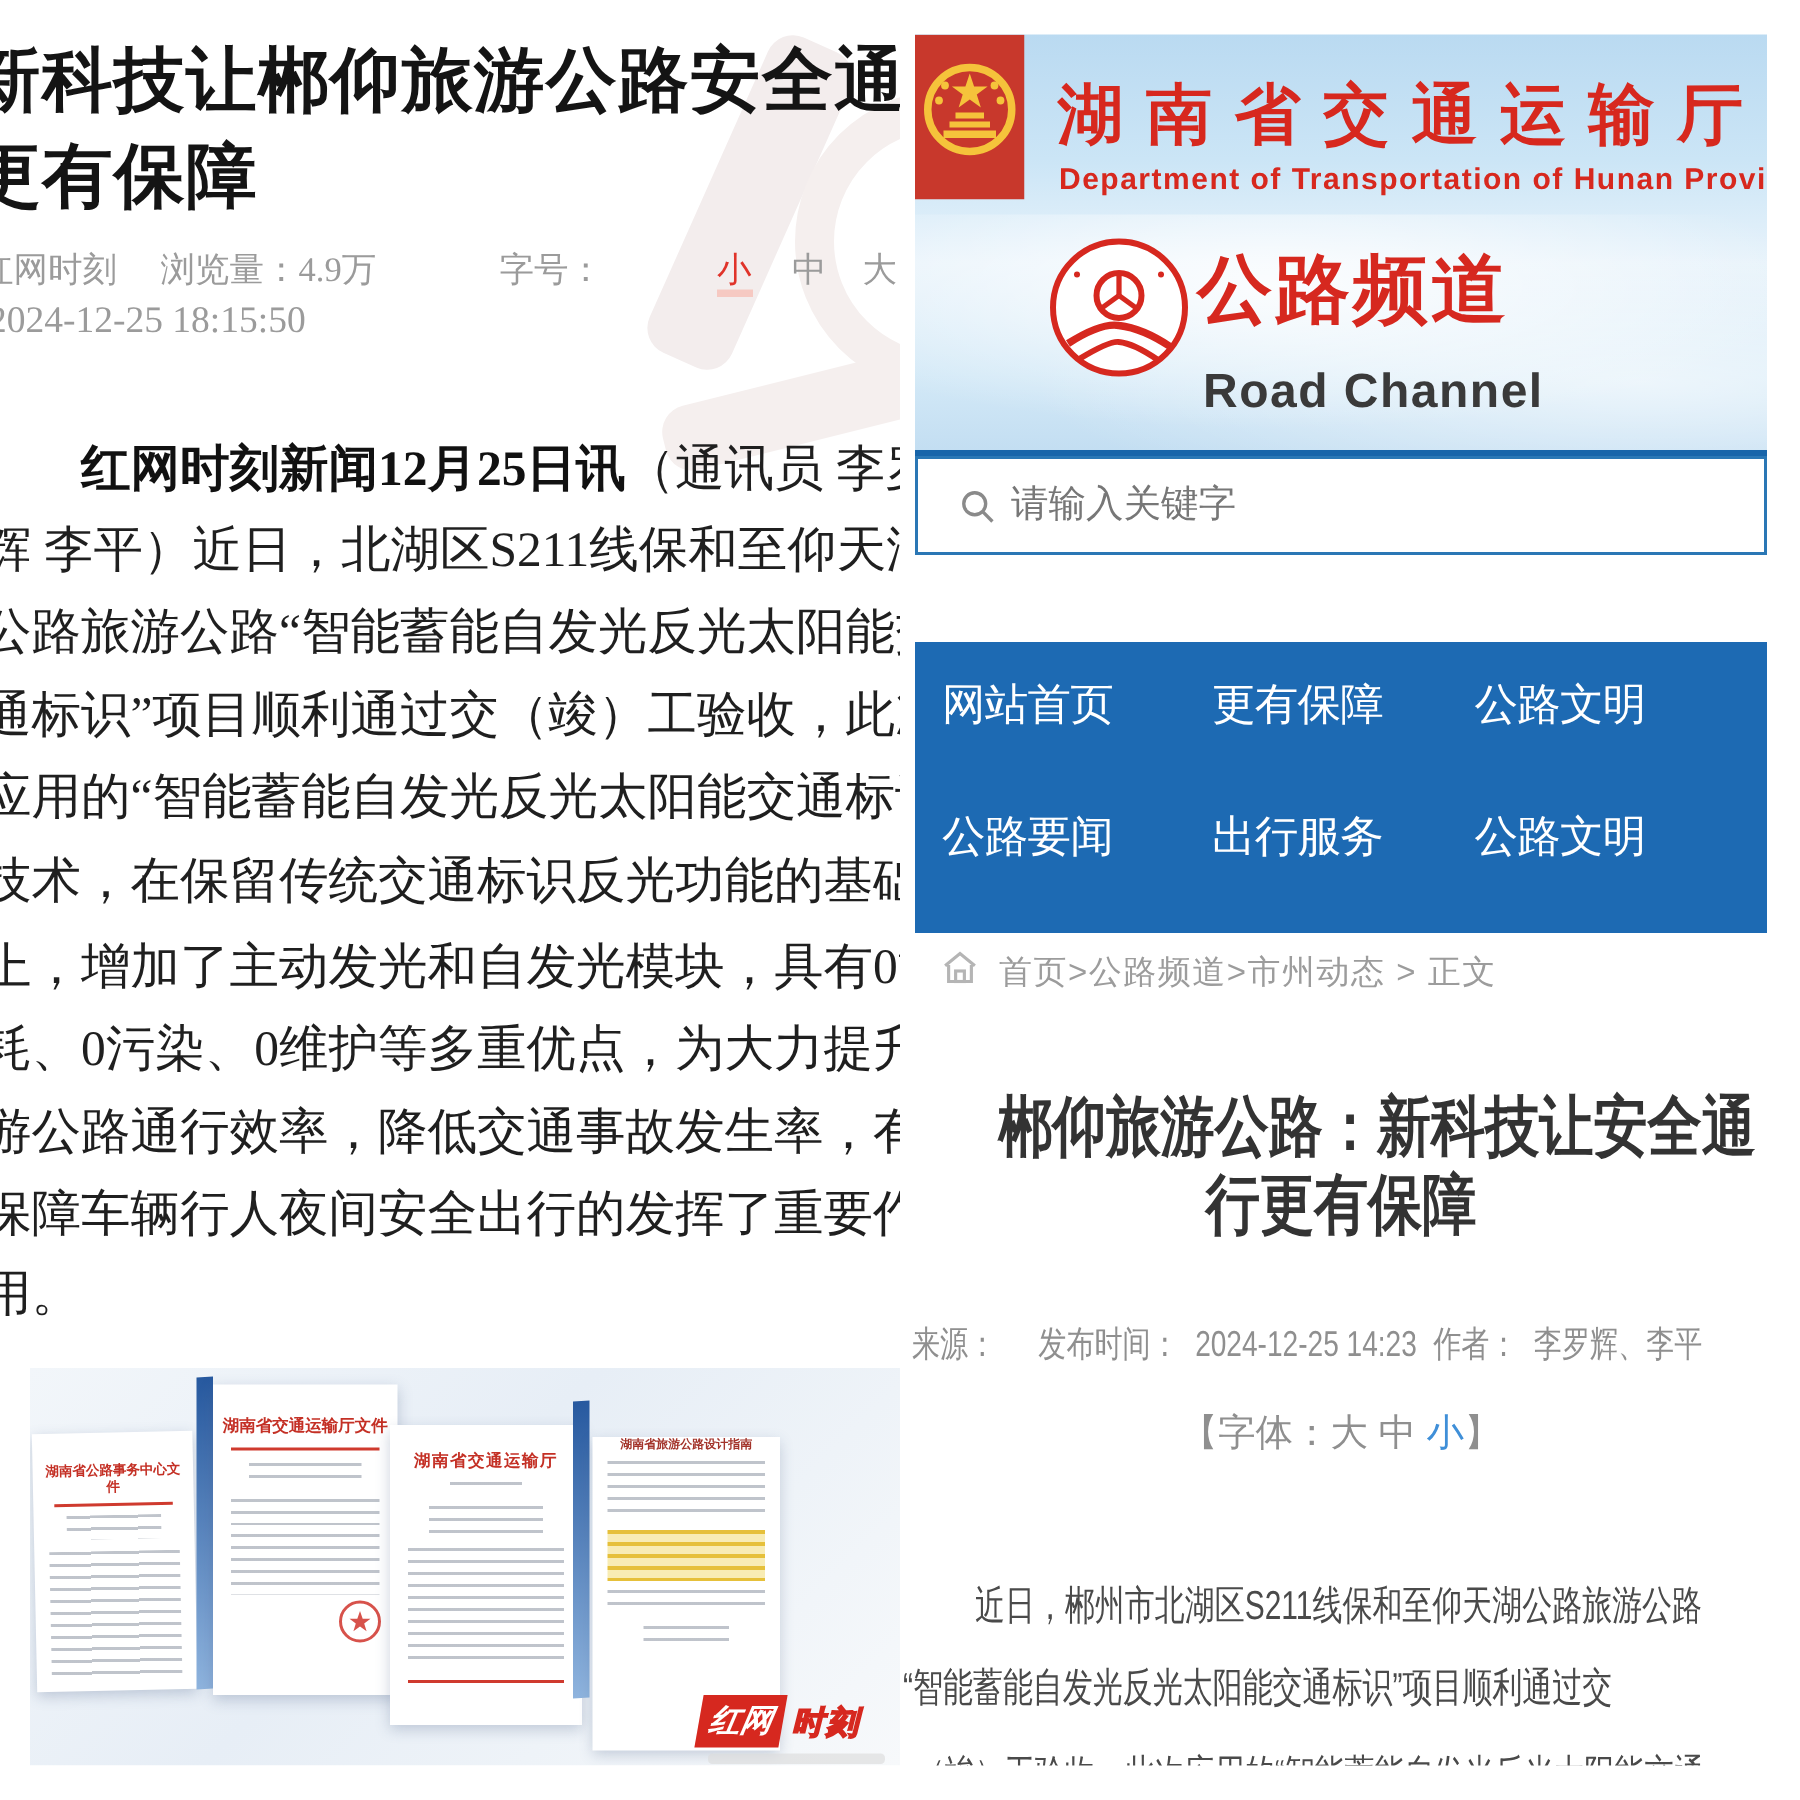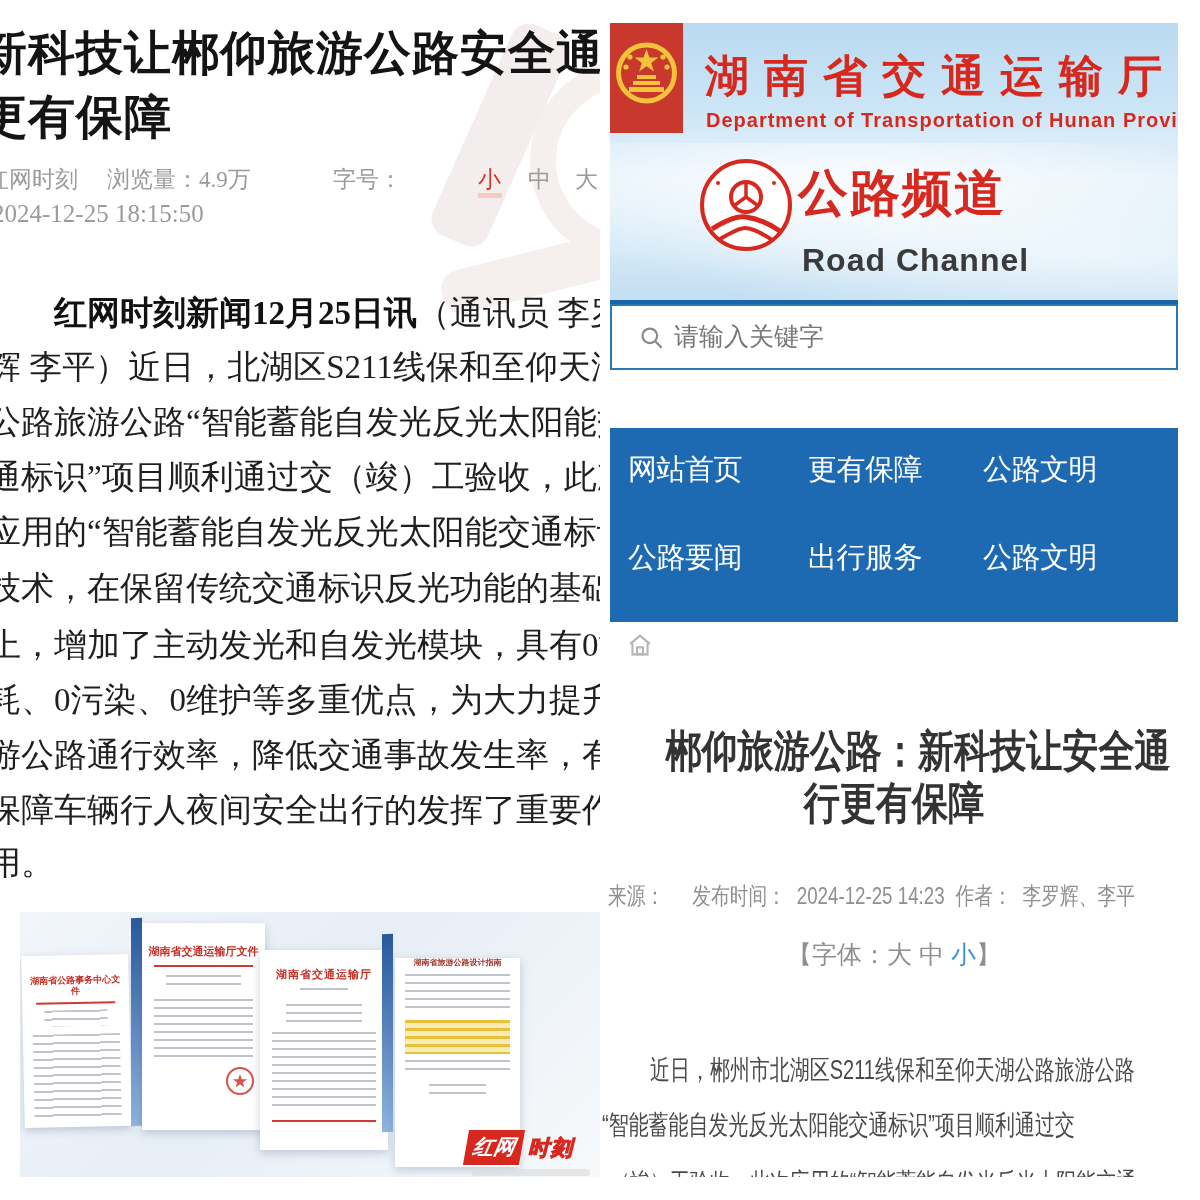--- a/index.html
+++ b/index.html
@@ -221,20 +221,21 @@
       <span class="nav-item" style="left:18px;top:110px;">公路要闻</span>
       <span class="nav-item" style="left:198px;top:110px;">出行服务</span>
       <span class="nav-item" style="left:373px;top:110px;">公路文明</span>
     </div>
 
     <svg class="crumb-icon" width="28" height="28" viewBox="0 0 24 24" fill="none" stroke="#b5b5b5" stroke-width="1.8">
       <path d="M3.5 11 L12 4 L20.5 11"></path>
       <path d="M5.5 10.5 V20 H18.5 V10.5"></path>
       <rect x="9.5" y="14" width="5" height="6"></rect>
     </svg>
+    <div class="crumb">首页&gt;公路频道&gt;市州动态 &gt; 正文</div>
 
     <div class="atitle at1"><span>郴仰旅游公路：新科技让安全通</span></div>
     <div class="atitle at2"><span>行更有保障</span></div>
 
     <div class="ameta">
       <span>来源：</span><span class="gap1">发布时间：</span><span class="gap2">2024-12-25 14:23</span><span class="gap2">作者：</span><span class="gap2">李罗辉、李平</span>
     </div>
 
     <div class="fsel"><span>【字体：</span><span>大</span> <span>中</span> <span class="blue">小</span><span>】</span></div>
 

